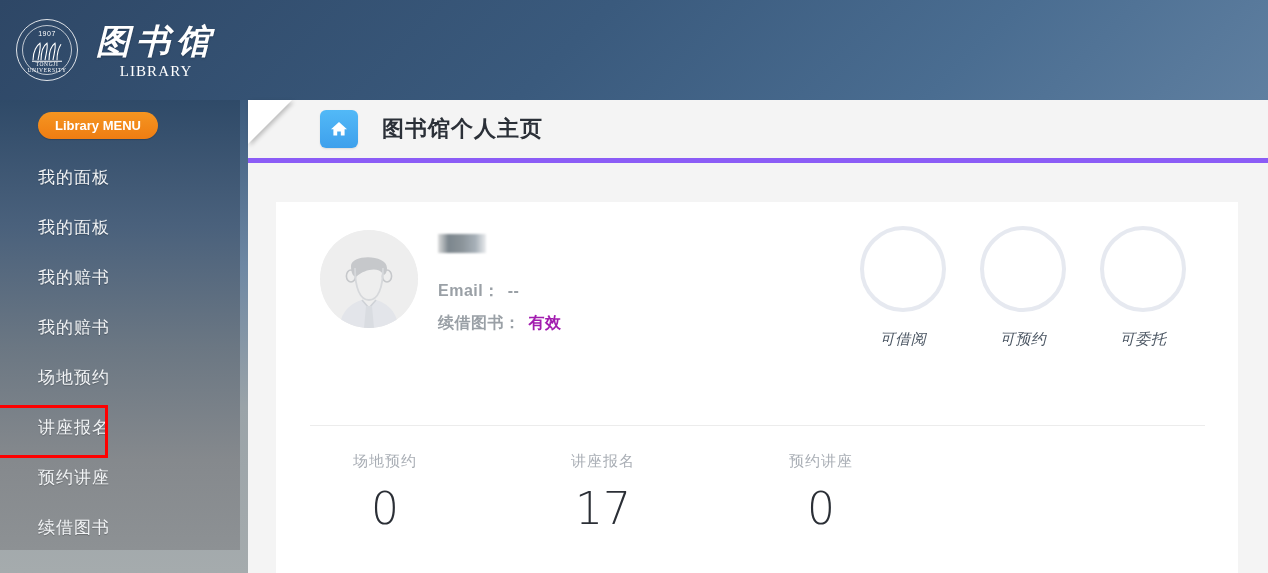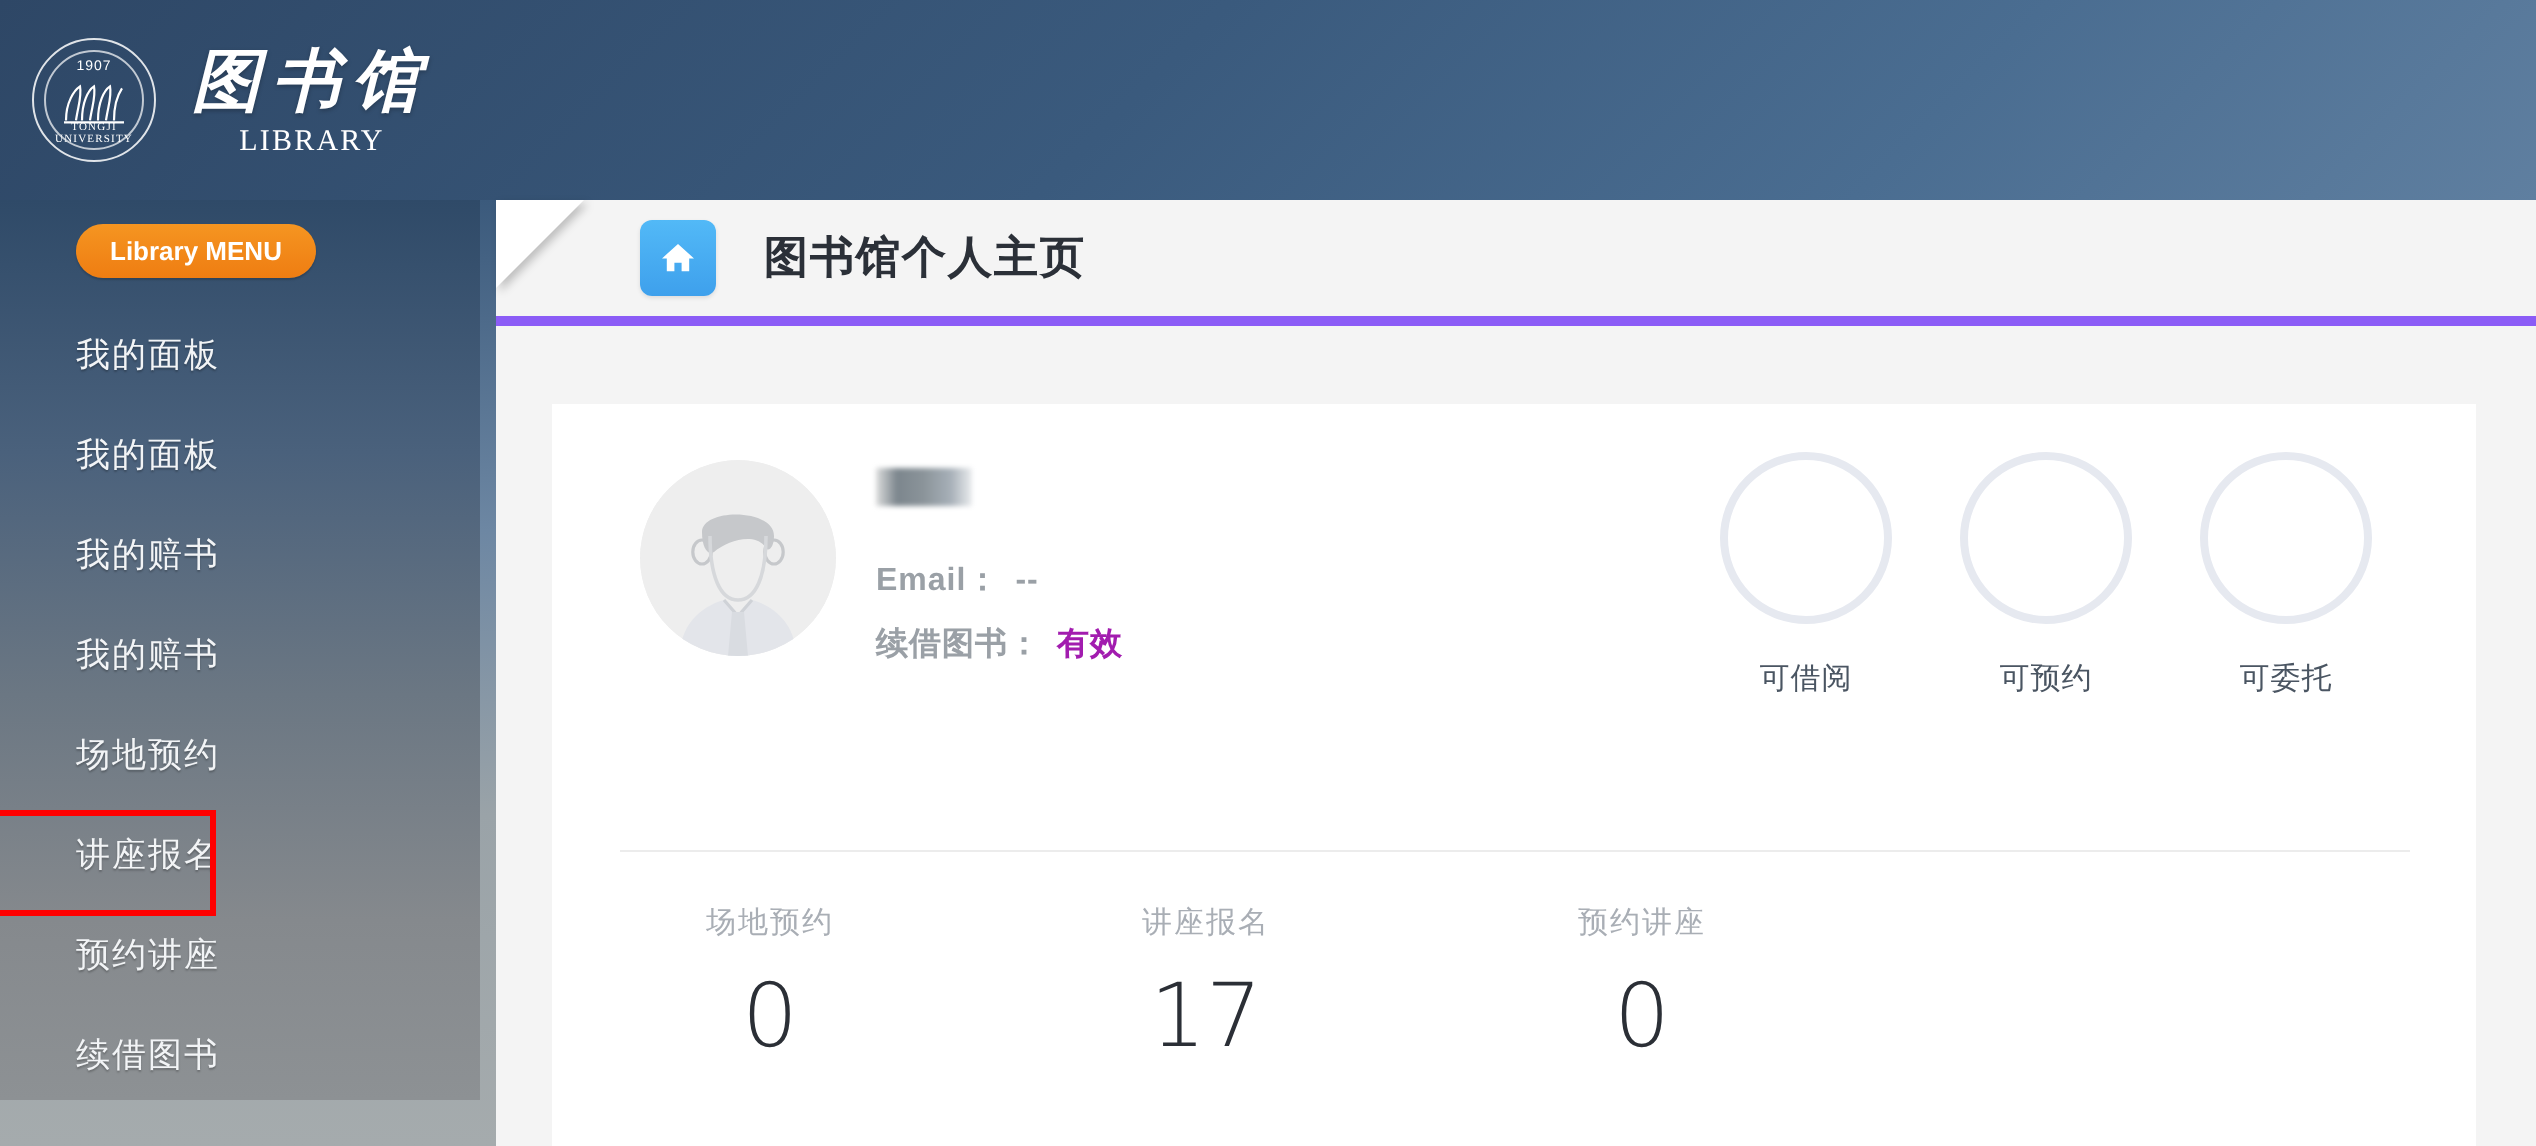--- a/index.html
+++ b/index.html
@@ -135,21 +135,21 @@
   .info-line{
     font-size:16px; color:#9aa0a6; line-height:32px; letter-spacing:.5px;
   }
   .info-line .val{ color:#9aa0a6; margin-left:8px; }
   .info-line .val.ok{ color:#a21caf; }
 
   .rings{
     position:absolute; right:52px; top:24px;
     display:flex; gap:34px;
   }
-  .ring-item{ width:86px; text-align:center; }
+  .ring-item{ width:86px; text-align:center;font-style:italic; }
   .ring{
     width:86px; height:86px; border-radius:50%;
     border:4px solid #e6e9f0; background:#fff;
   }
   .ring-label{
     margin-top:18px; font-size:15px; color:#4a5562; letter-spacing:.5px;
   }
 
   .divider{
     position:absolute; left:34px; top:223px; width:895px; height:1px;

